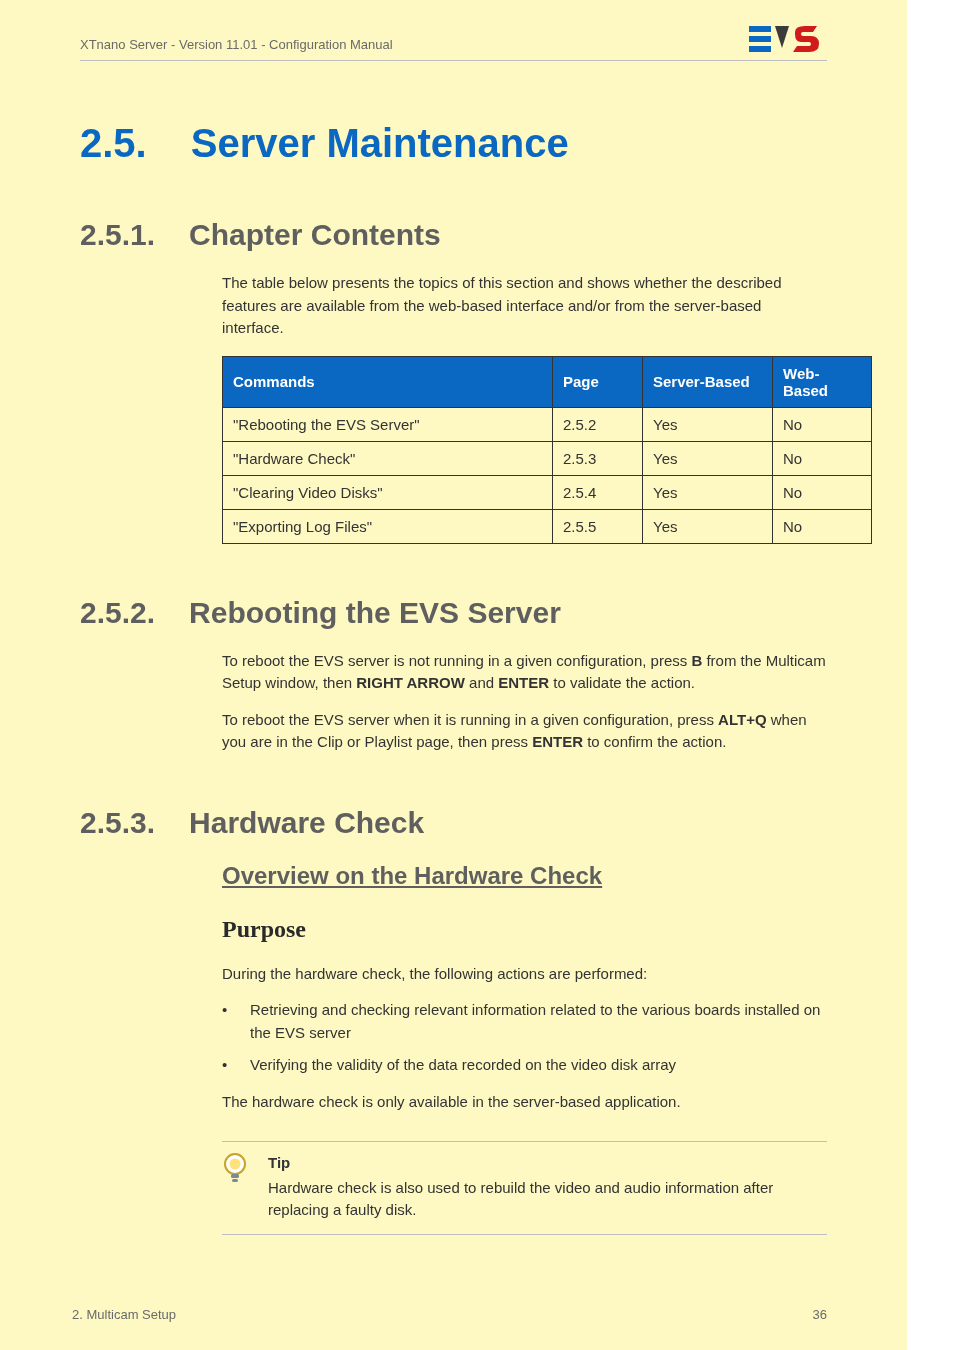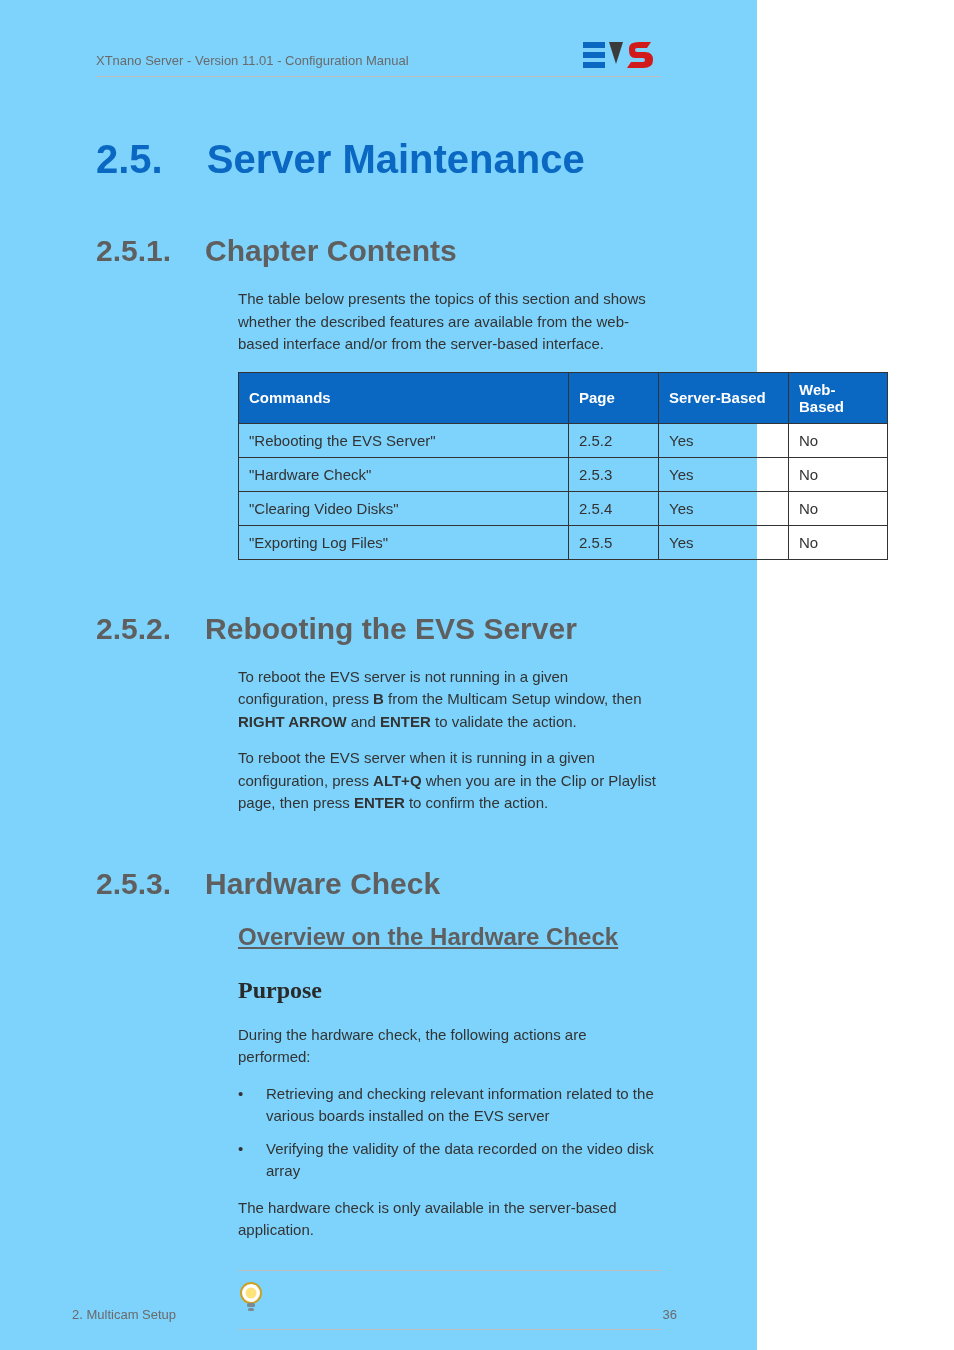--- a/index.html
+++ b/index.html
@@ -1,17 +1,17 @@
 <!DOCTYPE html>
 <html><head>
   <meta charset="utf-8">
   <style>
     * { margin: 0; padding: 0; box-sizing: border-box; }
     html, body { width: 954px; height: 1350px; background: #fff; font-family: Arial, Helvetica, sans-serif; color: #333; }
-    .page { position: relative; width: 757px; height: 1350px; background: #7dd3fc; padding: 16px; }
+    .page { position: relative; width: 907px; height: 1350px; background: #fef9c3; padding: 0; }
 
     
     .header { display: flex; align-items: flex-end; justify-content: space-between; padding: 26px 80px 0 80px; }
     .header-text { font-size: 13px; color: #6a6a6a; }
     .header-logo { padding-right: 8px; }
     .header-rule { margin: 8px 80px 0 80px; border: none; border-top: 1px solid #bfbfbf; }
 
     
     .logo-svg { display: block; }
 
@@ -164,20 +164,24 @@
       <hr class="tip-rule">
       <div class="tip-body">
         <div class="tip-icon">
           <svg width="26" height="32" viewBox="0 0 26 32">
             <circle cx="13" cy="12" r="10" fill="#fff" stroke="#c9a227" stroke-width="2"></circle>
             <circle cx="13" cy="12" r="5.5" fill="#ffe27a"></circle>
             <rect x="9" y="22" width="8" height="4" rx="1.5" fill="#7a8a92"></rect>
             <rect x="10" y="27" width="6" height="3" rx="1.5" fill="#7a8a92"></rect>
           </svg>
         </div>
+        <div class="tip-text">
+          <span class="tip-title">Tip</span>
+          <span>Hardware check is also used to rebuild the video and audio information after replacing a faulty disk.</span>
+        </div>
       </div>
       <hr class="tip-rule">
     </div>
 
   </div>
 
   <div class="footer">
     <div>2. Multicam Setup</div>
     <div>36</div>
   </div>

